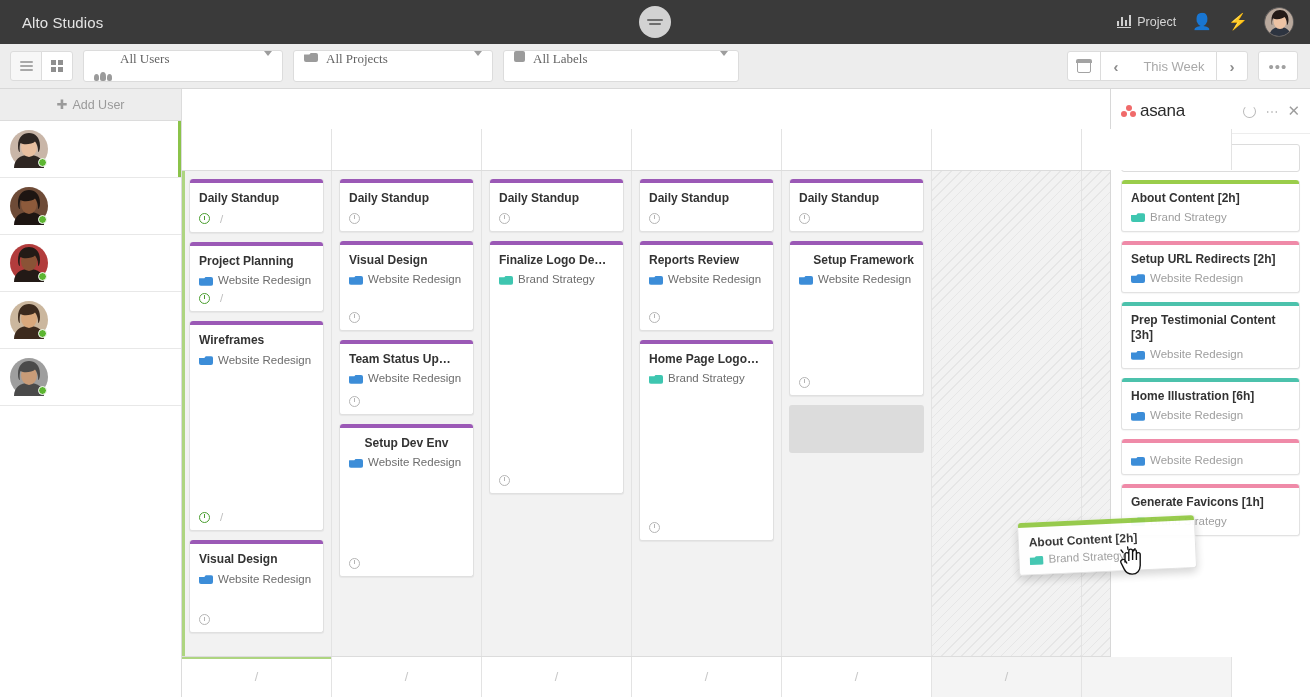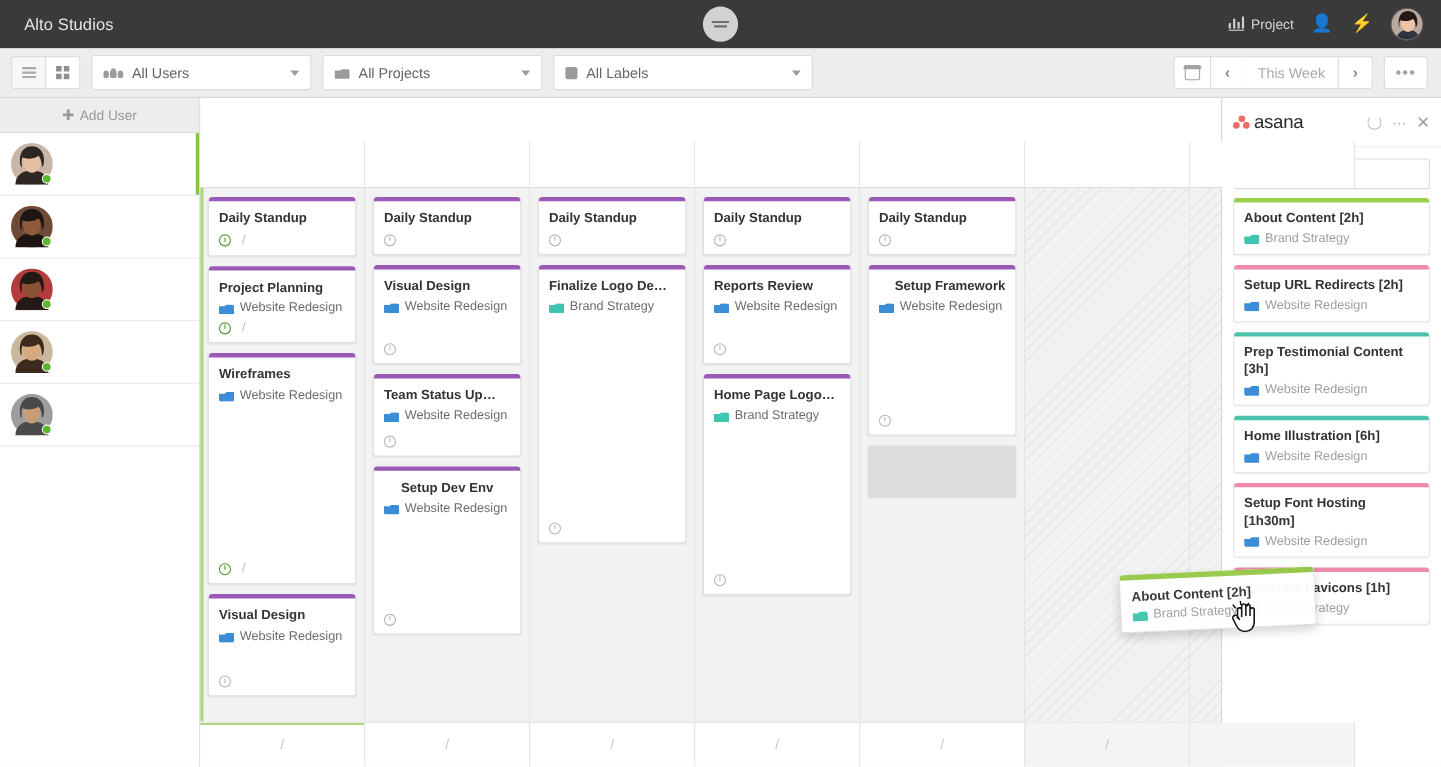--- a/index.html
+++ b/index.html
@@ -59,21 +59,21 @@
   }
   .viewtoggle { display:flex; }
   .viewtoggle .btn { border-radius:0; margin-left:-1px; width:32px; }
   .viewtoggle .btn:first-child { border-radius:3px 0 0 3px; margin-left:0; background:#f7f7f7;}
   .viewtoggle .btn:last-child { border-radius:0 3px 3px 0; }
   .ic-list i { display:block; width:13px; height:1.8px; background:#a8a8a8; margin:2.2px 0; border-radius:1px;}
   .ic-grid { display:grid; grid-template-columns:repeat(2,5px); grid-gap:2.5px; }
   .ic-grid i { display:block; width:5px; height:5px; background:#8f8f8f; }
   .select {
     background:#fff; border:1px solid #dcdcdc; border-radius:3px; height:32px;
-    display:flex; align-items:center; padding:0 10px; gap:8px; cursor:pointer; position:relative;
+    display:flex; padding:0 10px; gap:8px; cursor:pointer; position:relative;font-family:Liberation Serif, serif;
   }
   .select .lbl { font-size:13px; color:#636363; }
   .select .caret {
     margin-left:auto; width:0;height:0;border-left:4.5px solid transparent;border-right:4.5px solid transparent;
     border-top:5px solid #9d9d9d;
   }
   .sel-users { width:200px; }
   .sel-projects { width:200px; }
   .sel-labels { width:236px; }
   .folder-ic { width:14px; height:11px; position:relative; display:inline-block; }
@@ -734,21 +734,20 @@
               <div class="atitle">Home Illustration [6h]</div>
               <div class="aproj">
                 <span class="folder-ic" style="color: rgb(60, 141, 216);"></span>
                 <span>Website Redesign</span>
               </div>
             </div>
           </div>
           <div class="acard">
             <div class="stripe" style="background: rgb(239, 138, 168);"></div>
             <div class="abody">
-              <div class="atitle">Setup Font Hosting [1h30m]</div>
               <div class="aproj">
                 <span class="folder-ic" style="color: rgb(60, 141, 216);"></span>
                 <span>Website Redesign</span>
               </div>
             </div>
           </div>
           <div class="acard">
             <div class="stripe" style="background: rgb(239, 138, 168);"></div>
             <div class="abody">
               <div class="atitle">Generate Favicons [1h]</div>

